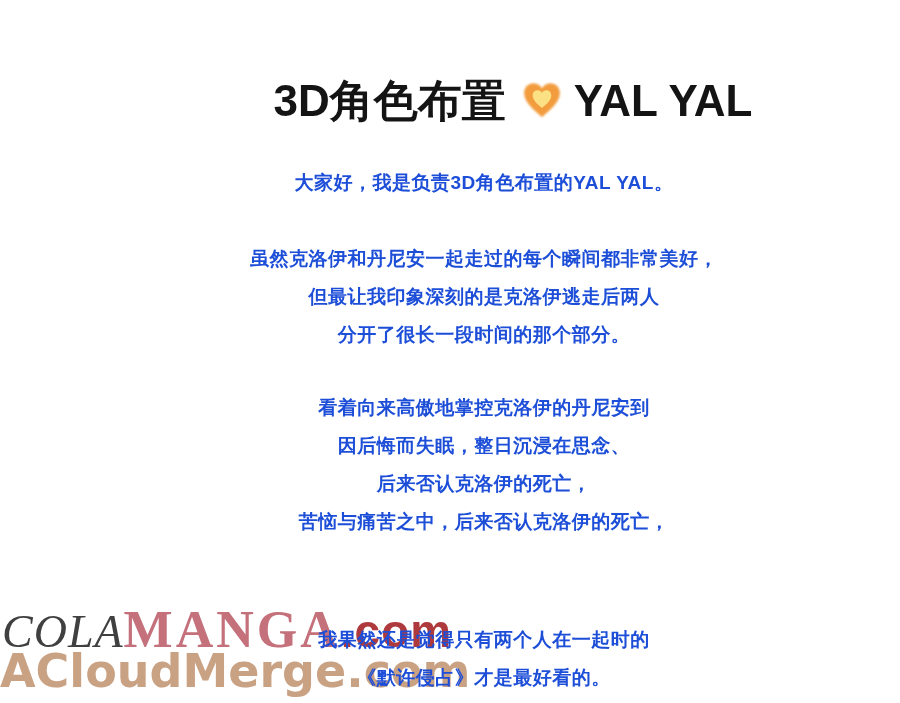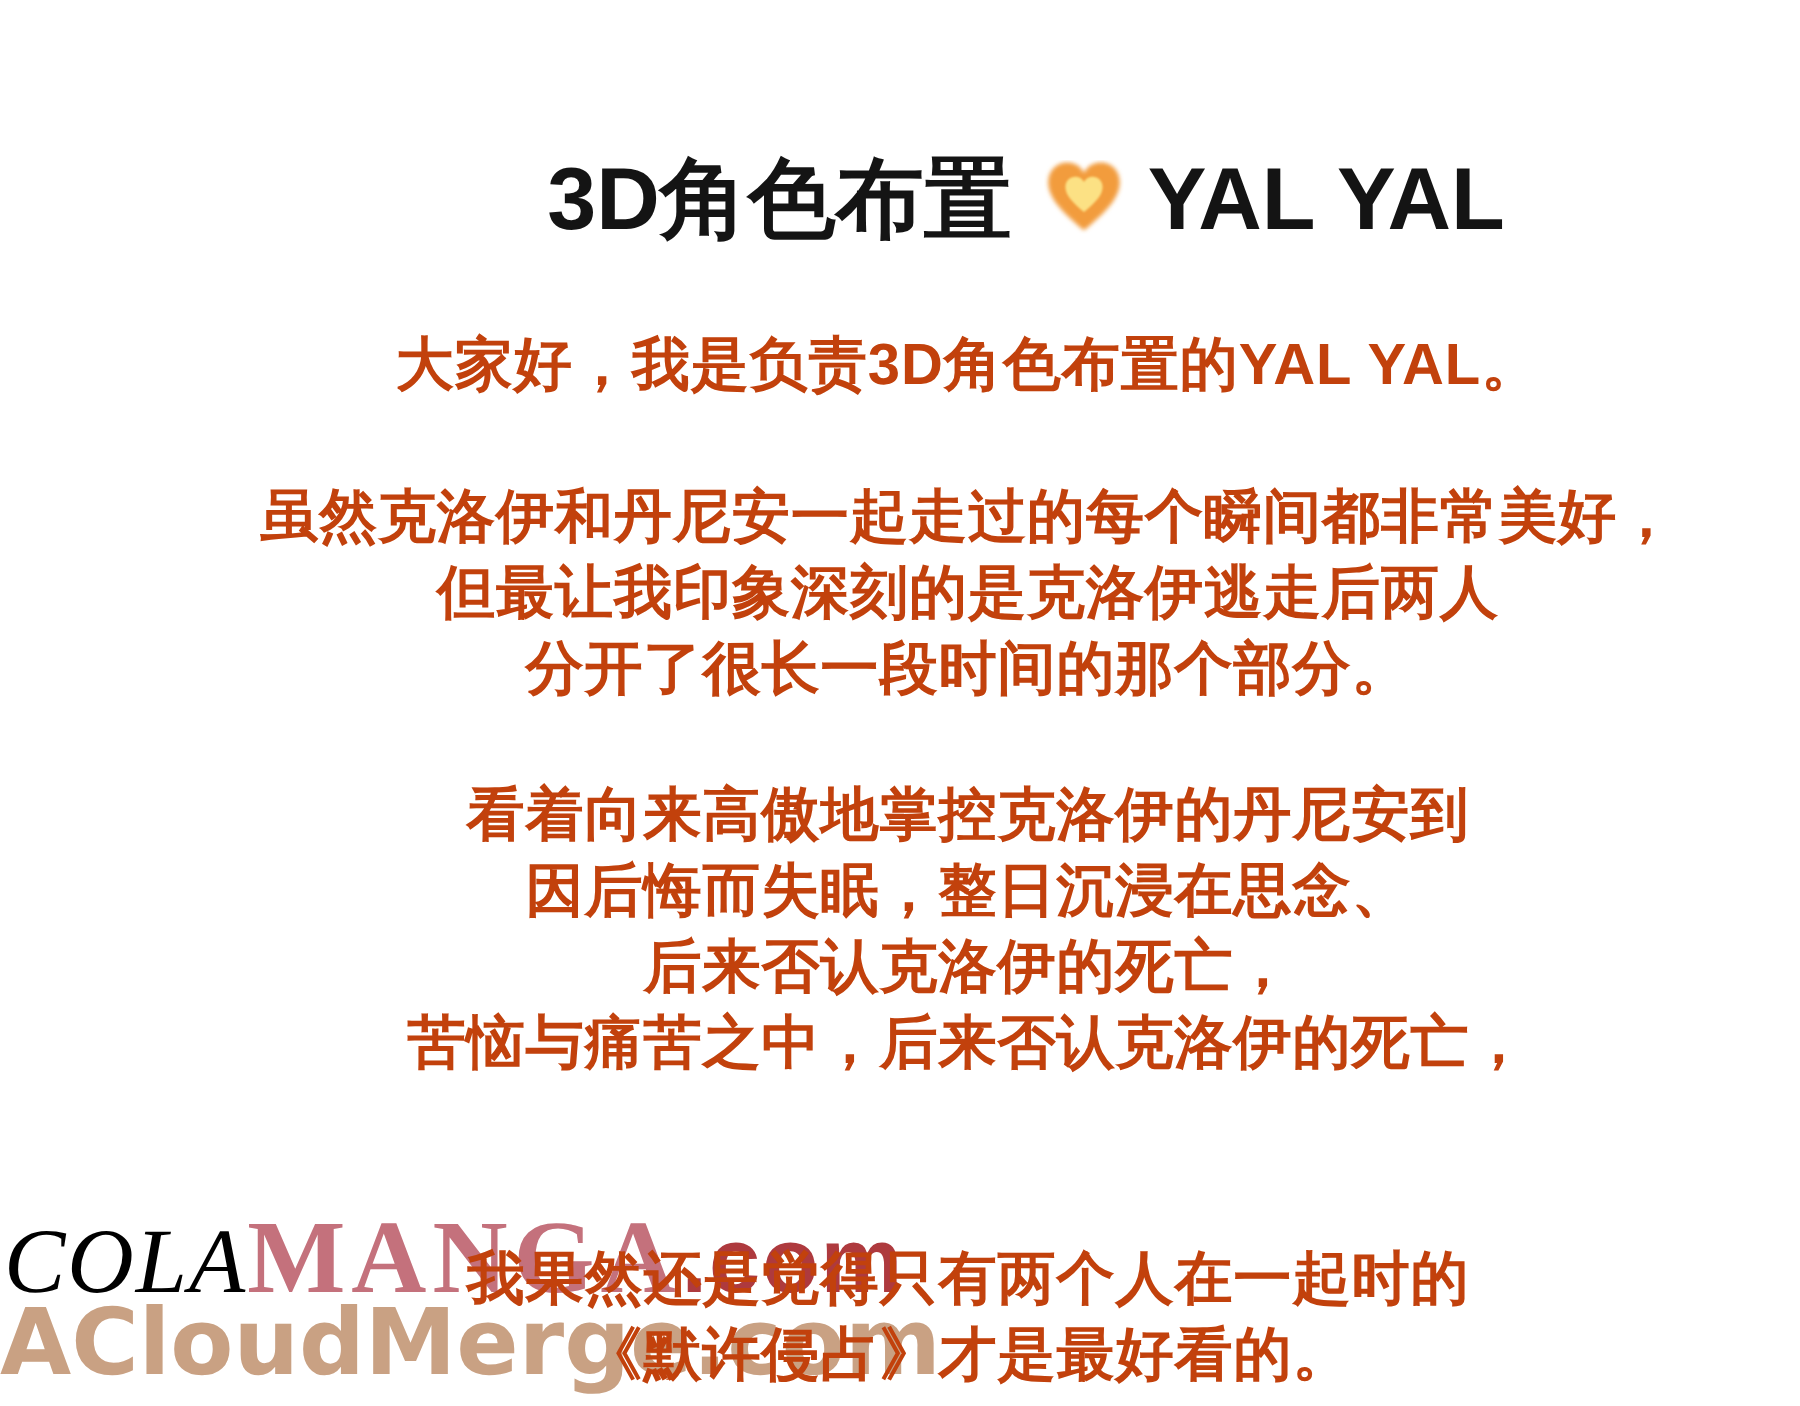--- a/index.html
+++ b/index.html
@@ -17,21 +17,21 @@
 
   
   .watermark-layer { position: absolute; inset: 0; z-index: 1; }
   .wm-colamanga {
     position: absolute; left: 2px; top: 604px;
     white-space: nowrap; line-height: 1;
   }
   .wm-cola {
     font-family: "Liberation Serif", "DejaVu Serif", serif;
     font-style: italic; font-weight: 400;
-    font-size: 46px; color: #000000;
+    font-size: 46px; color: #404040;
     letter-spacing: 1px;
   }
   .wm-manga {
     font-family: "Liberation Serif", "DejaVu Serif", serif;
     font-weight: 700; font-size: 52px; color: #c4717c;
     letter-spacing: 3px;
   }
   .wm-com1 {
     font-family: Liberation Sans, sans-serif;
     font-weight: 700; font-size: 46px; color: #ae3a3e;
@@ -61,21 +61,21 @@
     display: inline-block;
     width: 40px; height: 37px;
     margin: 0 12px 0 16px;
     vertical-align: middle;
     position: relative; top: -3px;
   }
   .para {
     position: absolute; left: 0; width: 100%;
     padding-left: 52px;
     text-align: center;
-    font-size: 29px; font-weight: 700; color: #c2410c;
+    font-size: 19px; font-weight: 700; color: #1d4ed8;
     line-height: 38px;
     letter-spacing: 0.5px;
   }
   .p1 { top: 164px; }
   .p2 { top: 240px; }
   .p3 { top: 389px; }
   .p4 { top: 621px; text-align: center; }
   .line { white-space: nowrap; }
 </style>
 </head>

